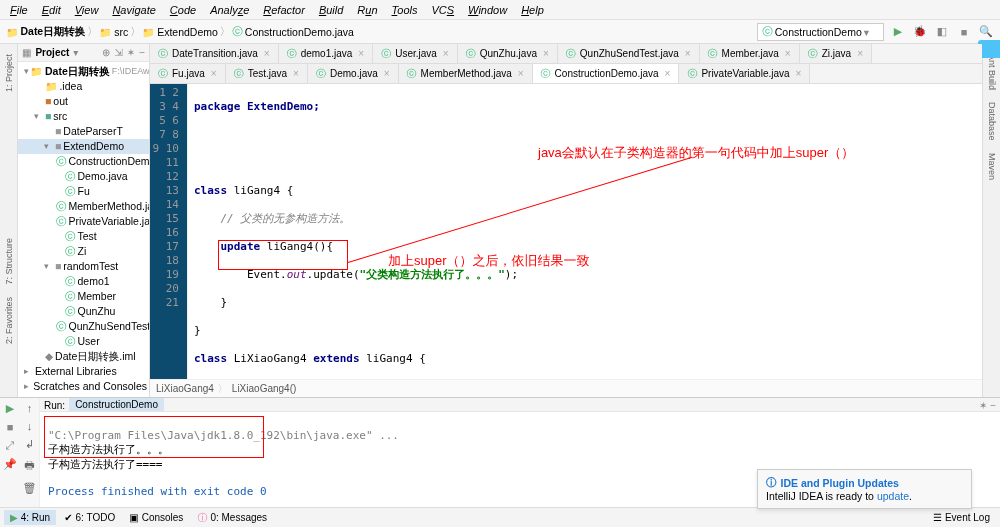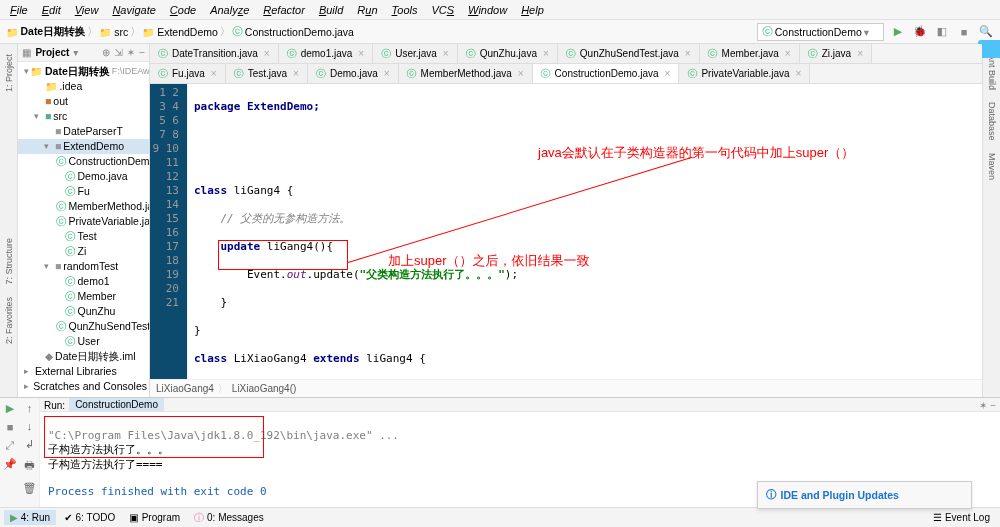--- a/index.html
+++ b/index.html
@@ -283,34 +283,35 @@
       <div class="redbox2"></div>
     </div>
   </div>
 </div>
 
 <div class="notif">
   <div class="title">
       <span style="color:#1a73d0">ⓘ</span> 
       <span>IDE and Plugin Updates</span>
     </div>
+  <div><span>IntelliJ IDEA is ready to </span><a href="#">update</a><span>.</span></div>
 </div>
 
 <div class="bottom-tabs">
   <span class="btab active">
       <span class="green">▶</span>
       <span>4: Run</span>
     </span>
   <span class="btab">
       <span>✔</span>
       <span>6: TODO</span>
     </span>
   <span class="btab">
       <span>▣</span>
-      <span>Program</span>
+      <span>Consoles</span>
     </span>
   <span class="btab">
       <span style="color:#e7a">ⓘ</span>
       <span>0: Messages</span>
     </span>
   <span class="spacer"></span>
   <span class="btab">
       <span>☰</span>
       <span>Event Log</span>
     </span>

